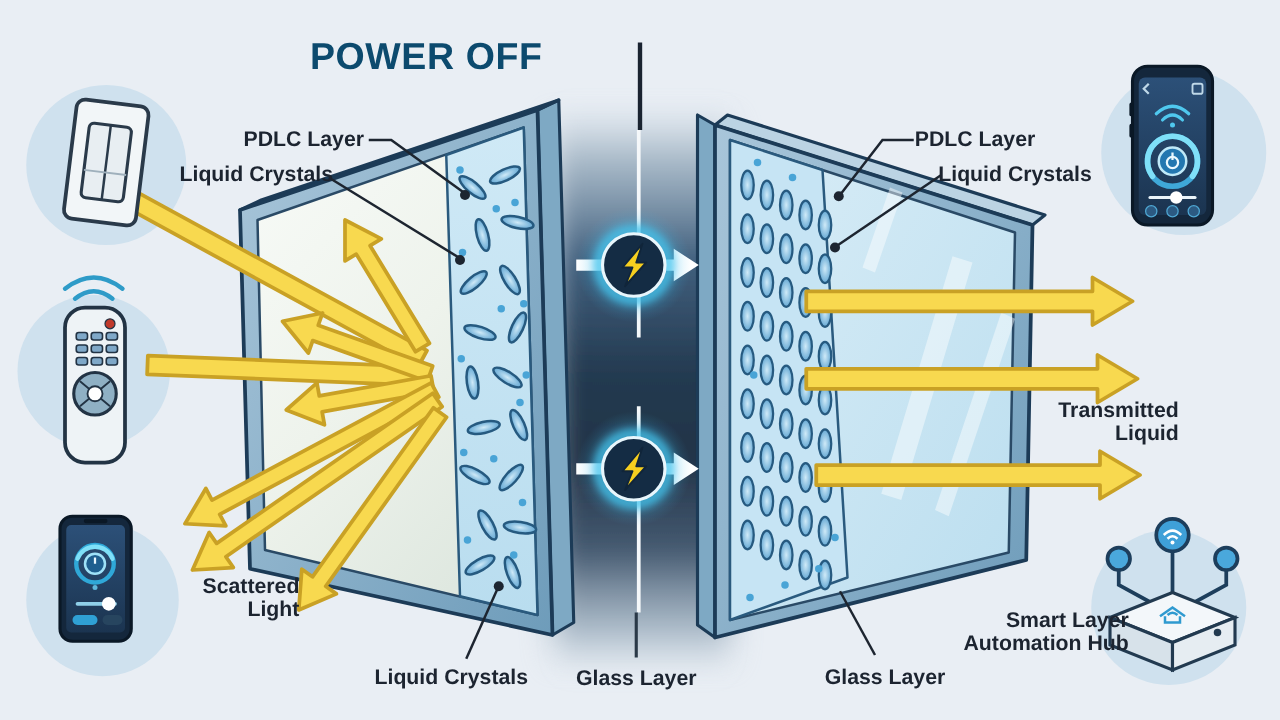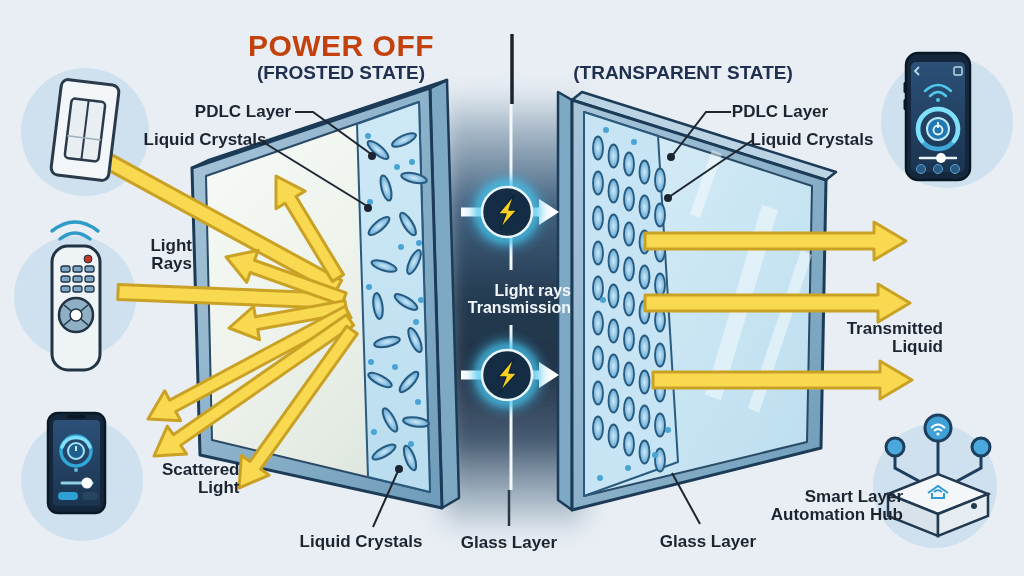--- a/index.html
+++ b/index.html
@@ -3,21 +3,21 @@
 <meta charset="utf-8">
 <style>
   html,body{margin:0;padding:0;}
   #stage{position:relative;width:1024px;height:576px;background:#e9eef4;overflow:hidden;
          font-family:"Liberation Sans",sans-serif;}
   #stage svg{position:absolute;left:0;top:0;}
   .lbl{position:absolute;transform:translate(-50%,-50%);text-align:right;
        color:#1c2430;font-weight:700;font-size:17px;line-height:1.08;white-space:pre-line;}
   .lbl.white{color:#f2f7fb;font-weight:600;font-size:16px;}
   .title{position:absolute;transform:translate(-50%,-50%);text-align:center;
-         color:#c2410c;font-weight:800;font-size:30px;letter-spacing:.5px;white-space:nowrap;}
+         color:#0c4a6e;font-weight:800;font-size:30px;letter-spacing:.5px;white-space:nowrap;}
   .subtitle{position:absolute;transform:translate(-50%,-50%);text-align:center;
          color:#20304f;font-weight:800;font-size:19px;white-space:nowrap;}
 </style>
 </head>
 <body>
 
 <div id="stage">
 
 <svg width="1024" height="576" viewBox="0 0 1024 576">
   <defs>
@@ -321,29 +321,25 @@
     <circle cx="974" cy="506" r="3" fill="#223A50"></circle>
     <g stroke="#2F9AD0" stroke-width="2" fill="none">
       <path d="M928,493 L938,486 L948,493"></path>
       <path d="M932,493 L932,498 L944,498 L944,493"></path>
       <path d="M934,492 Q938,488.5 942,492"></path>
     </g>
   </g>
 </svg>
 
 <div class="title" style="left:341px;top:46px">POWER OFF</div>
-<div class="subtitle" style="left:341px;top:73px">(FROSTED STATE)</div>
-<div class="subtitle" style="left:683px;top:73px">(TRANSPARENT STATE)</div>
 
 <div class="lbl" style="left:243px;top:112px">PDLC Layer</div>
 <div class="lbl" style="left:205px;top:140px">Liquid Crystals</div>
-<div class="lbl" style="left:157px;top:255px;width:70px">Light Rays</div>
 <div class="lbl" style="left:187px;top:479px;width:105px">Scattered Light</div>
 <div class="lbl" style="left:361px;top:542px">Liquid Crystals</div>
 <div class="lbl" style="left:509px;top:543px">Glass Layer</div>
 <div class="lbl" style="left:708px;top:542px">Glass Layer</div>
 <div class="lbl" style="left:780px;top:112px">PDLC Layer</div>
 <div class="lbl" style="left:812px;top:140px">Liquid Crystals</div>
 <div class="lbl" style="left:888px;top:338px;width:110px">Transmitted Liquid</div>
 <div class="lbl" style="left:828px;top:506px;width:150px">Smart Layer Automation Hub</div>
-<div class="lbl white" style="left:511px;top:299px;width:120px">Light rays Transmission</div>
 
 </div>
 
 </body></html>

